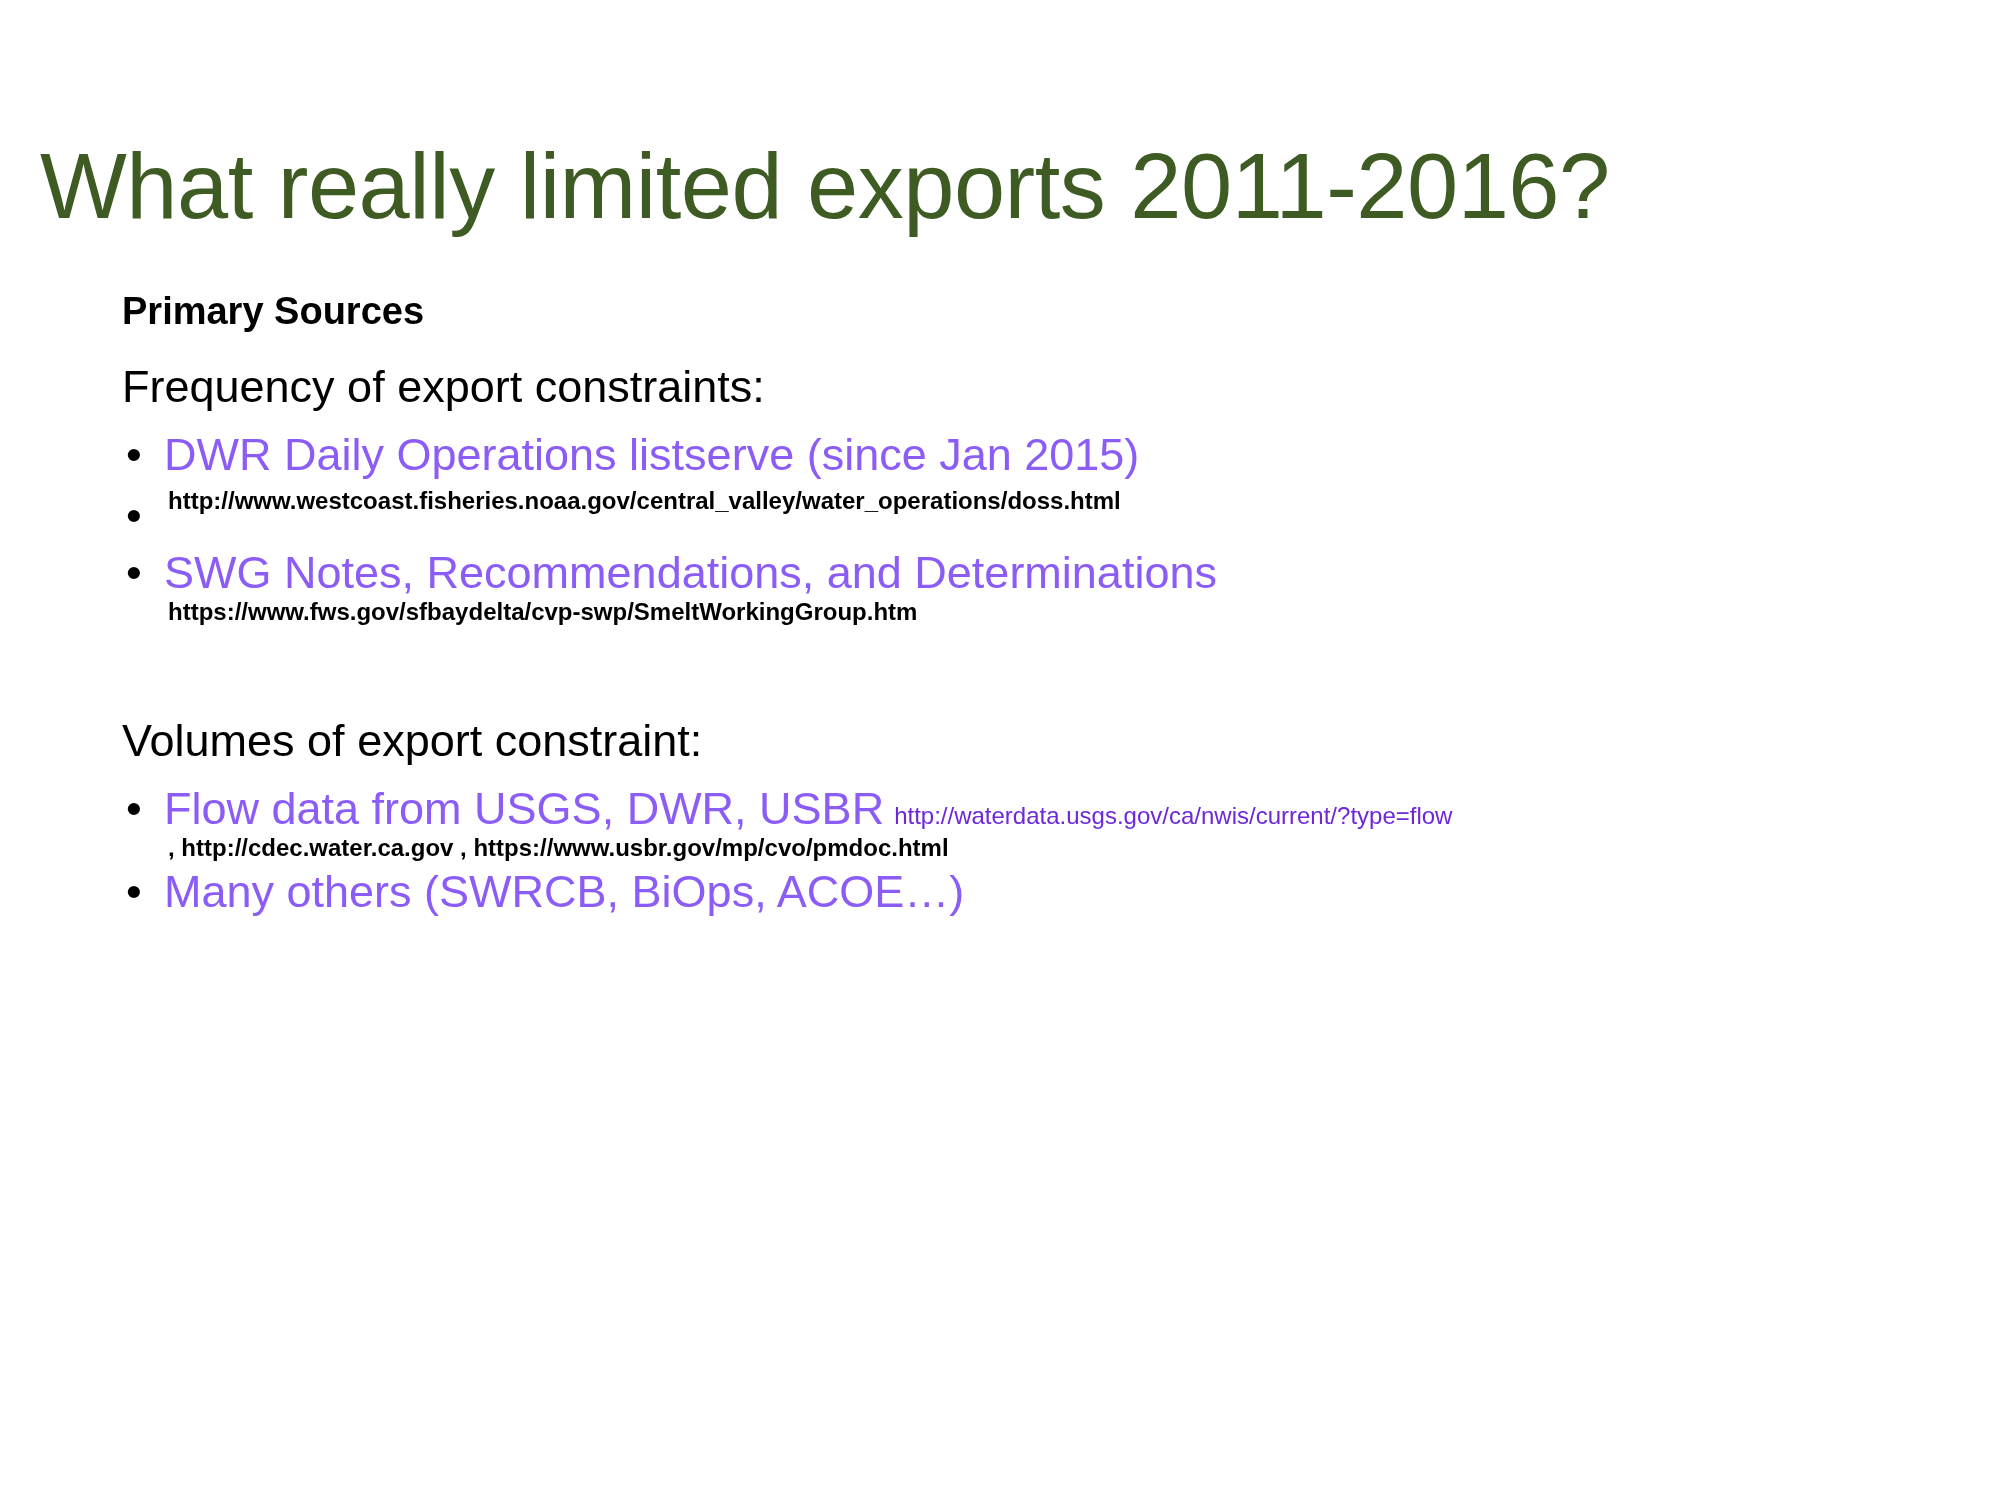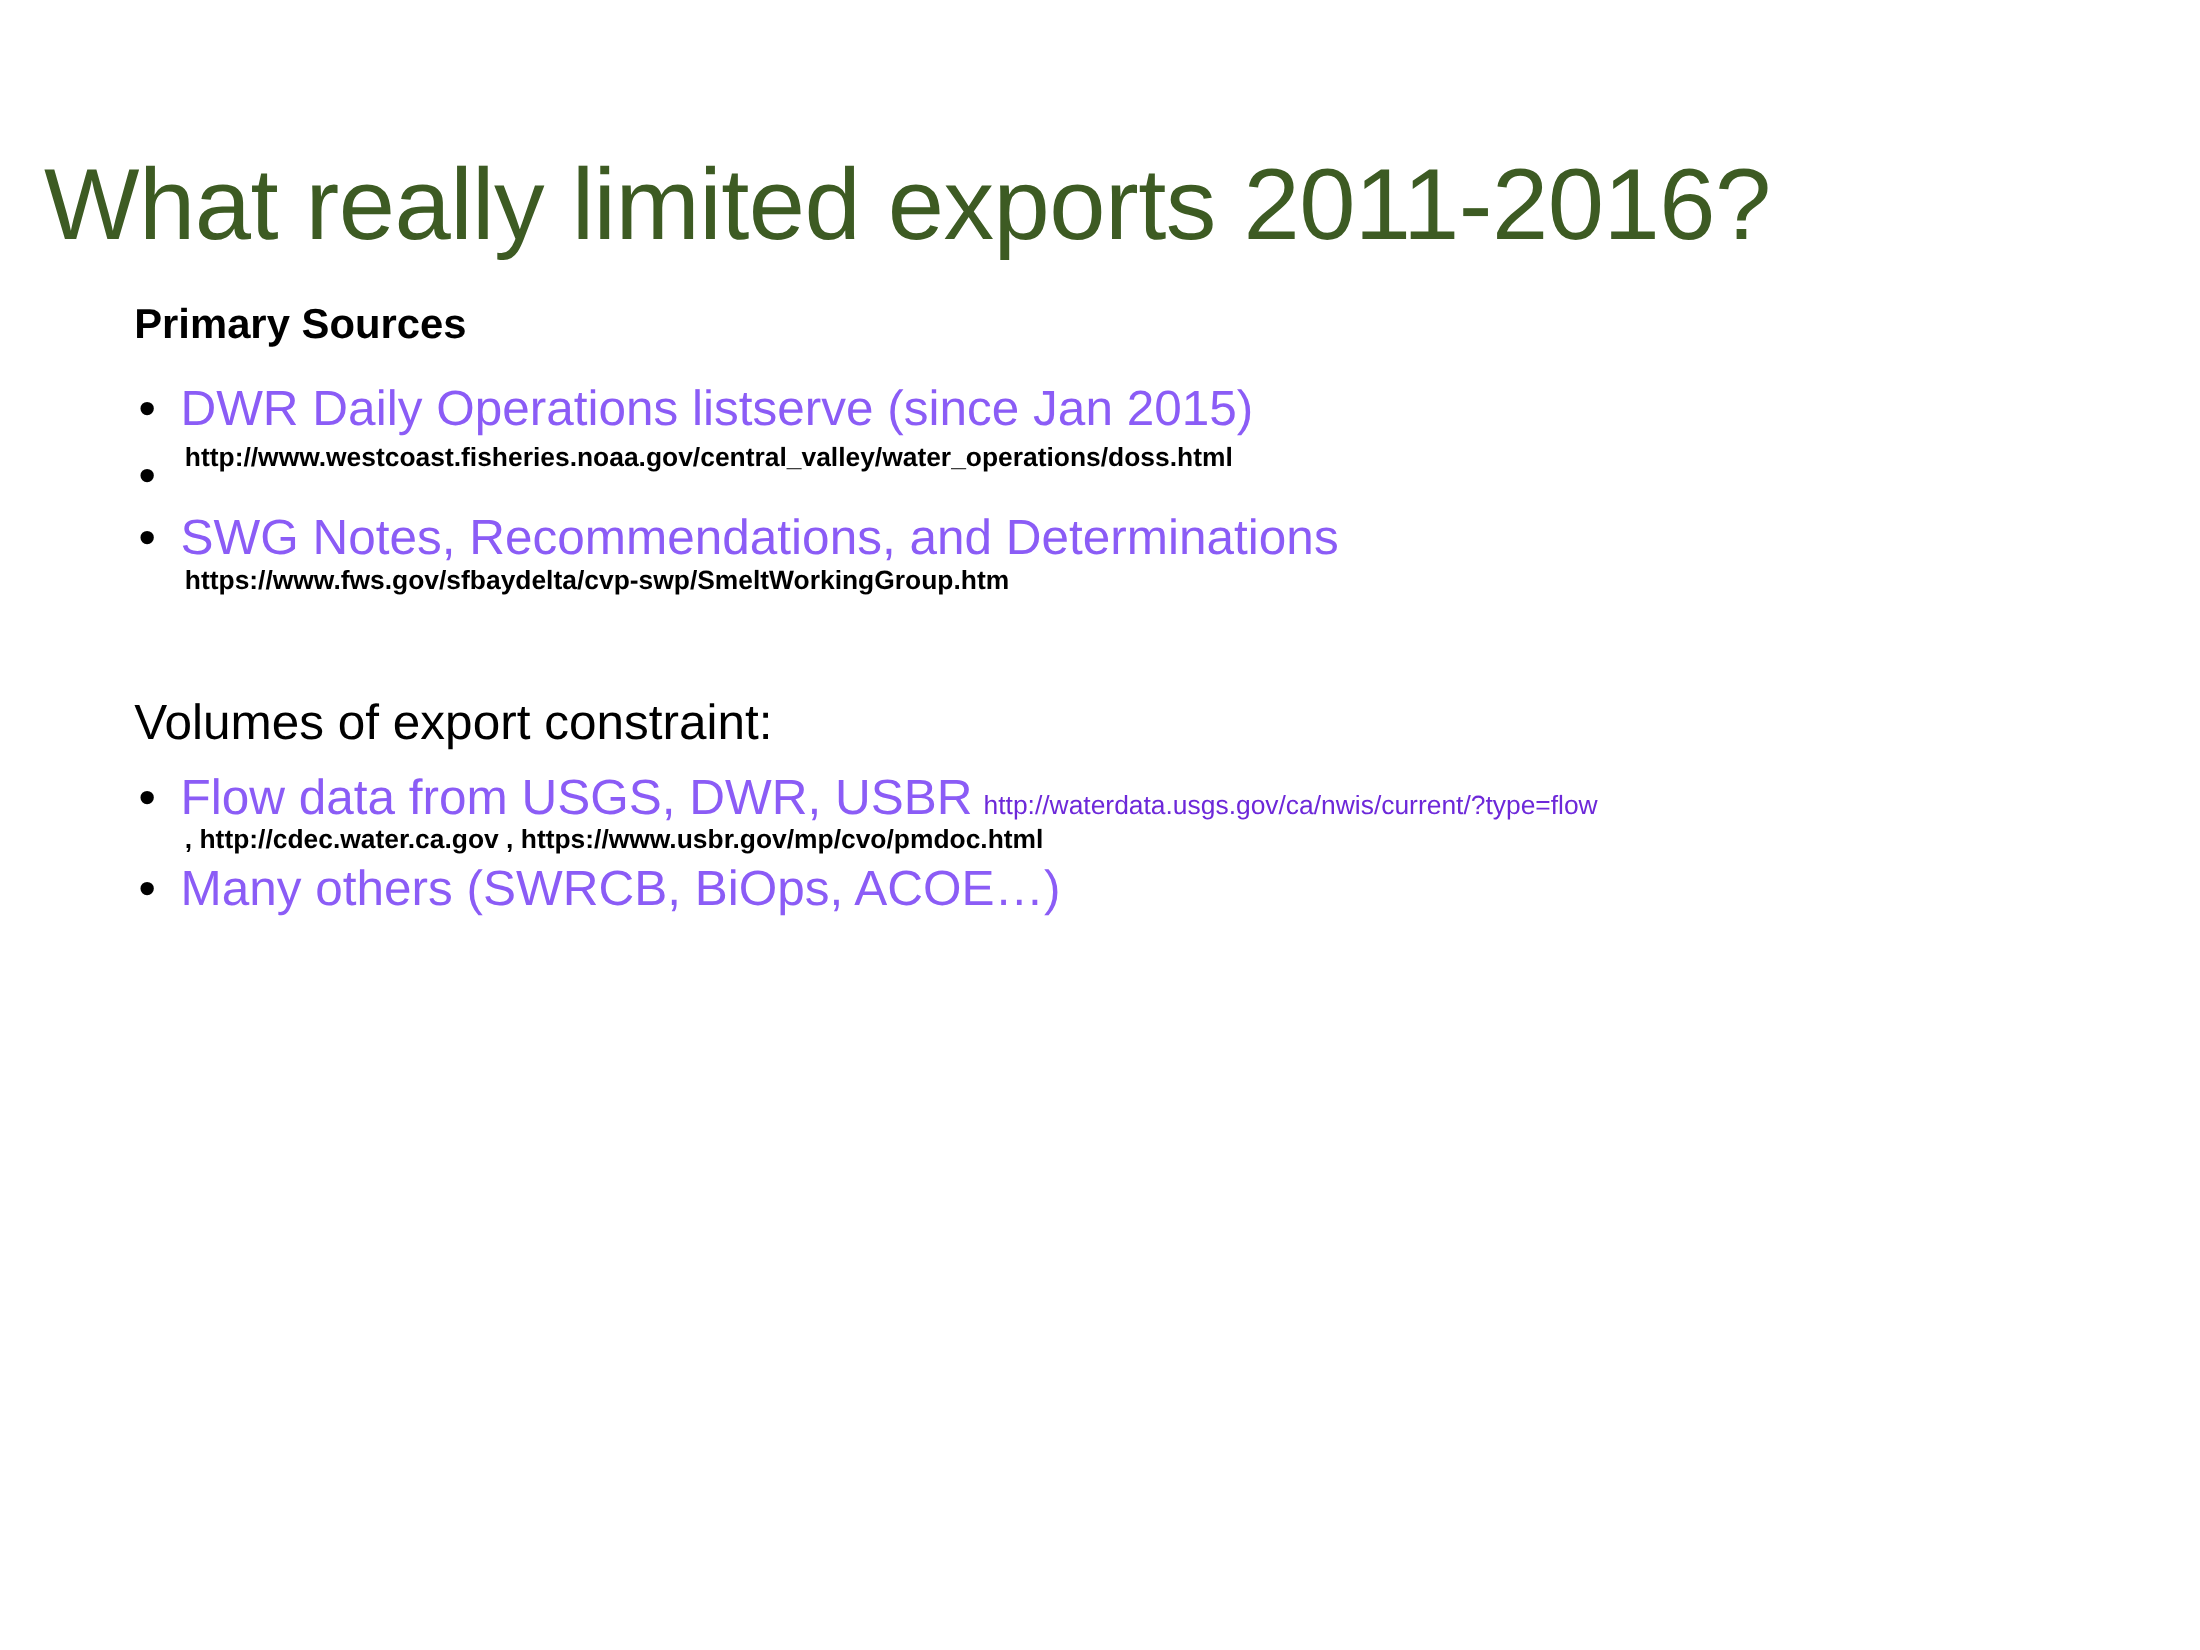--- a/index.html
+++ b/index.html
@@ -37,21 +37,21 @@
     color: #3D5B23;
     letter-spacing: -0.5px;
     white-space: nowrap;
     font-family: "Liberation Sans", sans-serif;
   }
 
   
   .body-block {
     position: absolute;
     left: 122px;
-    top: 272px;
+    top: 288px;
     width: 1840px;
   }
 
   .lead-heading {
     font-size: 38px;
     font-weight: bold;
     line-height: 1.22;
     margin: 0 0 26px 0;
     color: #000000;
   }
@@ -129,20 +129,21 @@
 <div class="slide" style="background: rgb(255, 255, 255);">
 
   <h1 class="slide-title" style="color: rgb(61, 91, 35);">What really limited exports 2011-2016?</h1>
 
   <div class="body-block">
 
     <div class="lead-heading">Primary Sources</div>
 
     <div class="section">
 
+      <div class="section-heading">Frequency of export constraints:</div>
 
       <div class="bullet-row">
         <span class="bullet-dot">•</span>
         <span class="bullet-body">
           <span class="bullet-text">DWR Daily Operations listserve (since Jan 2015)</span>
         </span>
       </div>
 
       <div class="bullet-row tight">
         <span class="bullet-dot">•</span>

